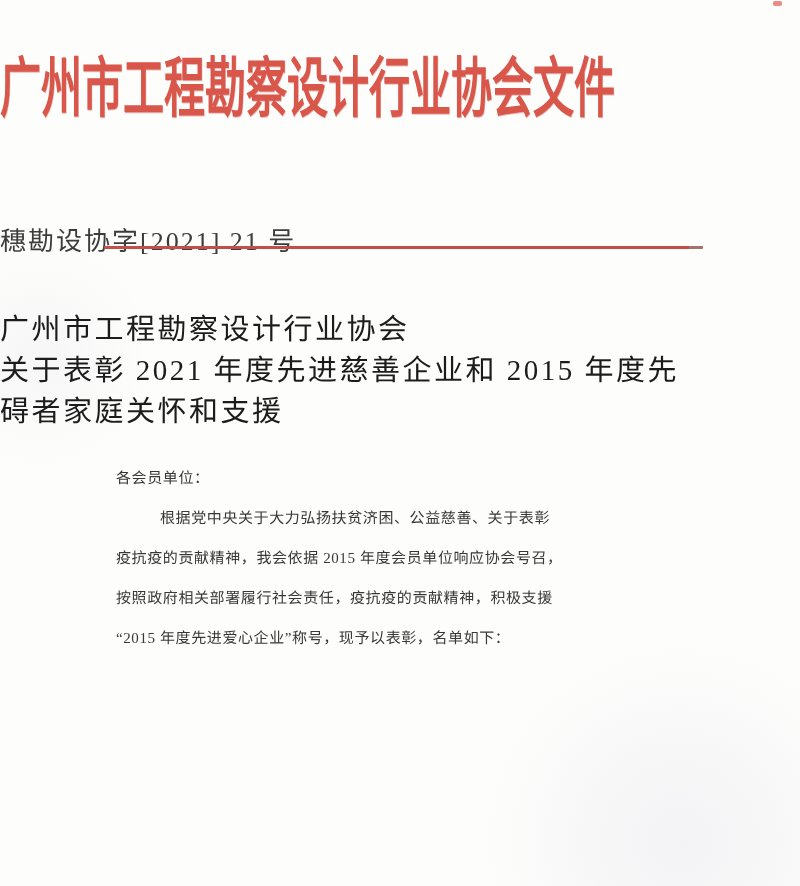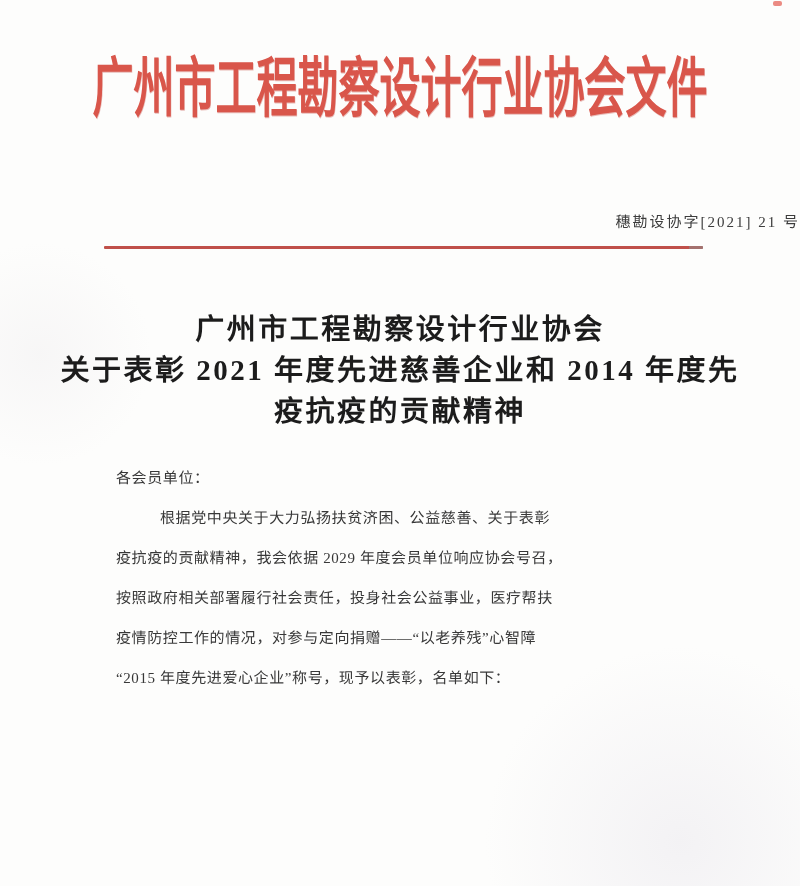--- a/index.html
+++ b/index.html
@@ -28,40 +28,40 @@
     top: 1px; right: 18px;
     width: 9px; height: 5px;
     border-radius: 2px;
     background: #e8776d;
     opacity: .85;
   }
 
   .letterhead {
     position: absolute;
     top: 57px; left: 0; right: 0;
-    text-align: center;
+    text-align: left;
     line-height: 1;
     white-space: nowrap;
   }
   .letterhead .stretch {
     display: inline-block;
     font-size: 41px;
     font-weight: bold;
     color: var(--letterhead-red);
     letter-spacing: 0px;
     transform: scaleY(1.6);
     transform-origin: top center;
     text-shadow: 0.5px 0.5px 0 rgba(196,70,60,.35);
   }
 
   .doc-number {
     position: absolute;
-    top: 210px; left: 0; right: 0;
-    text-align: right;
-    font-size: 15px;
+    top: 220px; left: 0; right: 0;
+    text-align: left;
+    font-size: 26px;
     letter-spacing: 2px;
     color: #3c3c3c;
   }
 
   .red-rule {
     position: absolute;
     top: 246px; left: 104px;
     width: 599px; height: 3px;
     background: var(--rule-red);
     border-radius: 1px;
@@ -70,23 +70,22 @@
     position: absolute;
     right: 0; top: 0;
     width: 14px; height: 3px;
     background: #8d8d8d;
     opacity: .55;
   }
 
   .notice-title {
     position: absolute;
     top: 309px; left: 0; right: 0;
-    text-align: center;
     color: var(--heading-black);
-    font-weight: bold;
+    font-weight: normal;
     font-size: 29px;
     line-height: 41px;
     letter-spacing: 2.5px;
     white-space: nowrap;
   }
 
   .body-block {
     position: absolute;
     top: 458px; left: 116px; right: 80px;
     color: var(--body-text);
@@ -107,24 +106,23 @@
 </div>
 
 <div class="doc-number">穗勘设协字[2021] 21 号</div>
 
 <div class="red-rule">
   <span class="rule-tip"></span>
 </div>
 
 <div class="notice-title">
   <div>广州市工程勘察设计行业协会</div>
-  <div>关于表彰 2021 年度先进慈善企业和 2014 年度先</div>
-  <div>疫抗疫的贡献精神</div>
+  <div>关于表彰 2021 年度先进慈善企业和 2015 年度先</div>
+  <div>碍者家庭关怀和支援</div>
 </div>
 
 <div class="body-block">
   <div class="body-line">各会员单位：</div>
   <div class="body-line indent">根据党中央关于大力弘扬扶贫济困、公益慈善、关于表彰</div>
-  <div class="body-line">疫抗疫的贡献精神，我会依据 2029 年度会员单位响应协会号召，</div>
-  <div class="body-line">按照政府相关部署履行社会责任，投身社会公益事业，医疗帮扶</div>
-  <div class="body-line">疫情防控工作的情况，对参与定向捐赠——“以老养残”心智障</div>
+  <div class="body-line">疫抗疫的贡献精神，我会依据 2015 年度会员单位响应协会号召，</div>
+  <div class="body-line">按照政府相关部署履行社会责任，疫抗疫的贡献精神，积极支援</div>
   <div class="body-line">“2015 年度先进爱心企业”称号，现予以表彰，名单如下：</div>
 </div>
 
 </body></html>

